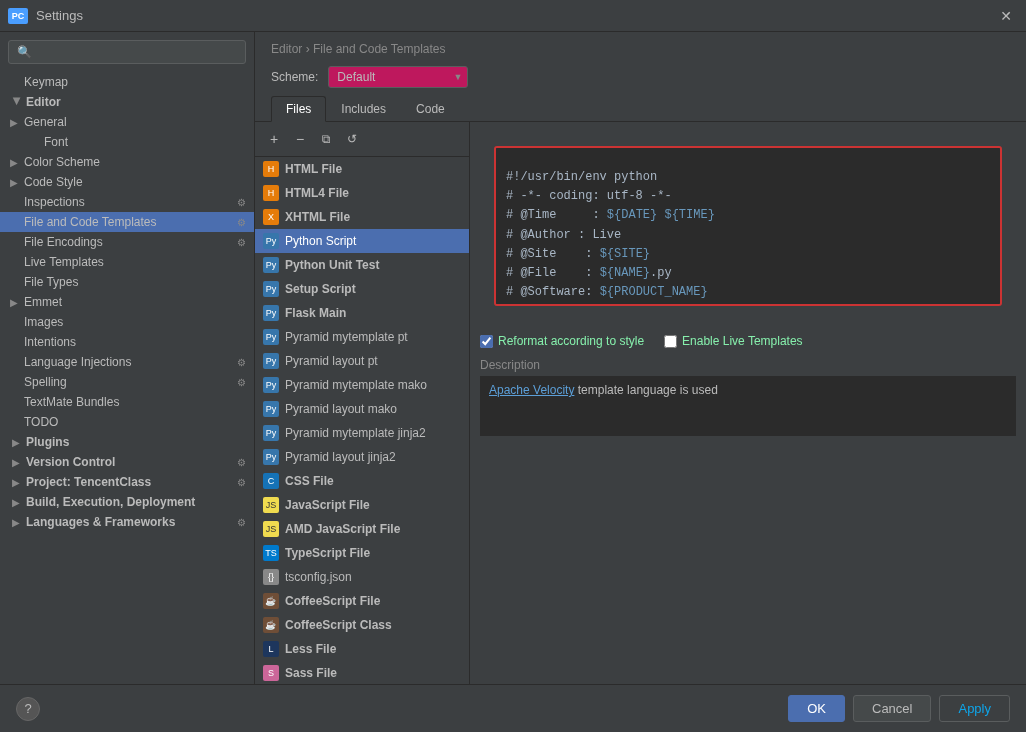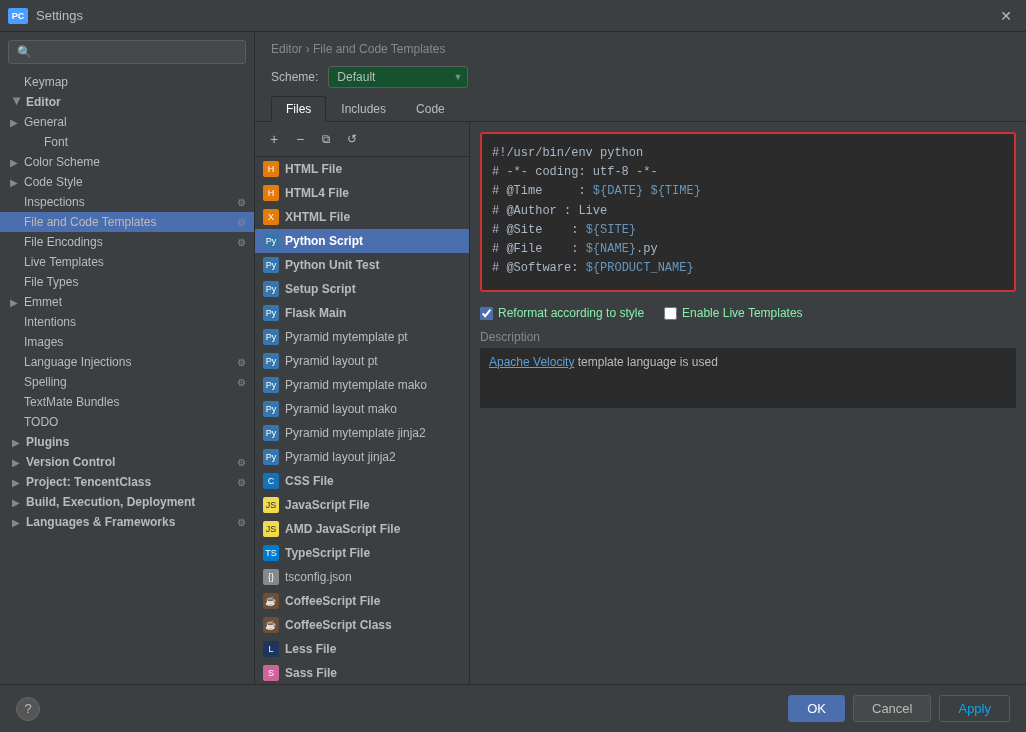--- a/index.html
+++ b/index.html
@@ -107,21 +107,21 @@
 
     
     .scheme-bar {
       display: flex;
       align-items: center;
       gap: 10px;
       padding: 4px 16px 8px 16px;
     }
     .scheme-label { font-size: 12px; color: #bbbbbb; }
     .scheme-select {
-      background: #14532d;
+      background: #be185d;
       border: 1px solid #5a5d5e;
       border-radius: 3px;
       color: #bbbbbb;
       padding: 3px 24px 3px 8px;
       font-size: 12px;
       appearance: none;
       -webkit-appearance: none;
       outline: none;
       cursor: pointer;
       min-width: 140px;
@@ -234,28 +234,28 @@
     .icon-sass { background: #cc6699; color: white; }
 
     
     .editor-panel {
       flex: 1;
       display: flex;
       flex-direction: column;
       overflow: hidden;
     }
     .code-editor {
-      margin: 10px;
+      margin: 24px;
       border: 2px solid #cc3333;
       background: #2b2b2b;
       border-radius: 3px;
       flex: none;
       height: 160px;
       overflow: auto;
-      padding: 10px 10px;
+      padding: 20px 10px;
       font-family: 'Consolas', 'Courier New', monospace;
       font-size: 12px;
       color: #a9b7c6;
       line-height: 1.6;
     }
 
     .checkboxes-bar {
       display: flex;
       align-items: center;
       gap: 20px;
@@ -406,25 +406,25 @@
     <div class="tree-item indent-1">
       <span class="arrow"> </span>
       <span class="tree-item-label">File Types</span>
     </div>
     <div class="tree-item indent-1">
       <span class="arrow">▶</span>
       <span class="tree-item-label">Emmet</span>
     </div>
     <div class="tree-item indent-1">
       <span class="arrow"> </span>
+      <span class="tree-item-label">Images</span>
+    </div>
+    <div class="tree-item indent-1">
+      <span class="arrow"> </span>
       <span class="tree-item-label">Intentions</span>
-    </div>
-    <div class="tree-item indent-1">
-      <span class="arrow"> </span>
-      <span class="tree-item-label">Images</span>
     </div>
     <div class="tree-item indent-1">
       <span class="arrow"> </span>
       <span class="tree-item-label">Language Injections</span>
       <span class="inline-right">⚙</span>
     </div>
     <div class="tree-item indent-1">
       <span class="arrow"> </span>
       <span class="tree-item-label">Spelling</span>
       <span class="inline-right">⚙</span>
@@ -504,21 +504,21 @@
           <div class="file-item">
             <div class="file-icon icon-html">H</div>
             <span style="font-weight:bold;">HTML4 File</span>
           </div>
           <div class="file-item">
             <div class="file-icon icon-xhtml">X</div>
             <span style="font-weight:bold;">XHTML File</span>
           </div>
           <div class="file-item selected">
             <div class="file-icon icon-python">Py</div>
-            <span style="font-weight:bold;">Python Script</span>
+            <span style="font-weight:normal;">Python Script</span>
           </div>
           <div class="file-item">
             <div class="file-icon icon-python">Py</div>
             <span style="font-weight:bold;">Python Unit Test</span>
           </div>
           <div class="file-item">
             <div class="file-icon icon-setup">Py</div>
             <span style="font-weight:bold;">Setup Script</span>
           </div>
           <div class="file-item">

